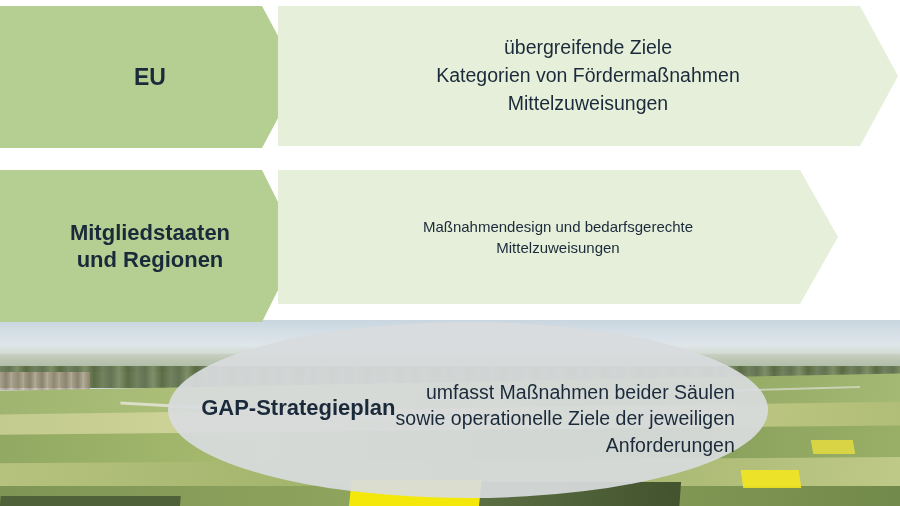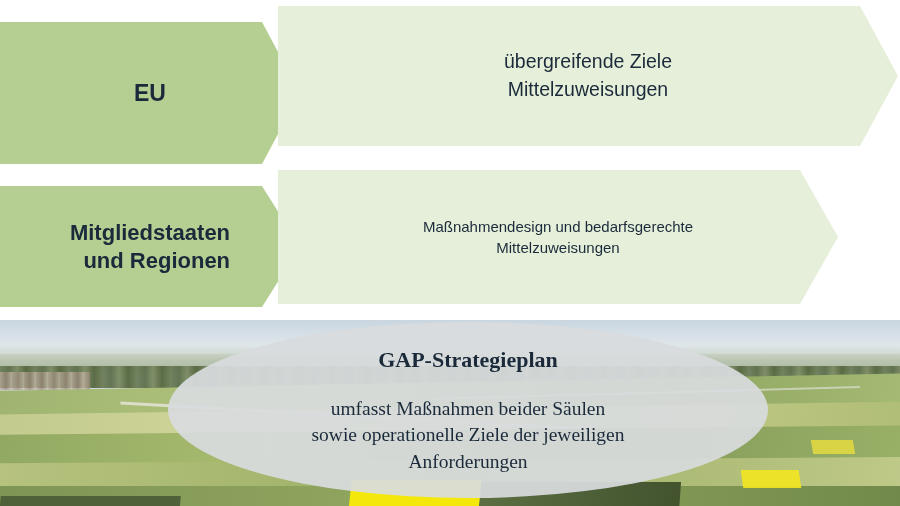--- a/index.html
+++ b/index.html
@@ -133,21 +133,20 @@
     box-sizing: border-box;
     background: #b5ce92;
     color: #1b2a3a;
     font-weight: bold;
     display: flex;
     align-items: center;
     justify-content: center;
     text-align: center;
     line-height: 1.25;
     clip-path: polygon(0 0, calc(100% - 38px) 0, 100% 50%, calc(100% - 38px) 100%, 0 100%);
-    margin-top: 16px;
   }
   .chev-body {
     box-sizing: border-box;
     background: #e5efd9;
     color: #1b2a3a;
     display: flex;
     align-items: center;
     justify-content: center;
     text-align: center;
     line-height: 1.42;
@@ -159,45 +158,44 @@
   #row-eu .chev-label {
     width: 300px; height: 142px; font-size: 23px;
   }
   #row-eu .chev-body {
     width: 620px; height: 140px; font-size: 19.5px; margin-left: -22px;
   }
 
   
   #row-ms { top: 170px; }
   #row-ms .chev-label {
-    width: 300px; height: 121px; font-size: 22px; text-align: right;
+    width: 300px; height: 152px; font-size: 22px;
   }
   #row-ms .chev-body {
     width: 560px; height: 134px; font-size: 15px; margin-left: -22px;
   }
 
   .multiline span { display: block; }
 
   
   .ellipse {
     position: absolute;
     left: 168px;
     top: 322px;
     width: 600px;
     height: 176px;
     border-radius: 50%;
     background: rgba(216, 219, 222, 0.93);
     display: flex;
-    flex-direction: column;
+    flex-direction: row;
     align-items: center;
     justify-content: center;
-    text-align: center;
+    text-align: right;
     color: #1b2a3a;
     line-height: 1.36;
-    font-family: Liberation Serif, serif;
   }
   .ellipse .title {
     font-size: 22px;
     font-weight: bold;
     margin-bottom: 4px;
   }
   .ellipse .body {
     font-size: 19.5px;
     margin-top: 17px;
   }
@@ -228,20 +226,21 @@
     <div class="yellow-a"></div>
   </div>
 
   <div class="chevron-row" id="row-eu">
     <div class="chev-label">
       <span>EU</span>
     </div>
     <div class="chev-body multiline">
       <div>
         <span>übergreifende Ziele</span>
+        <span>Kategorien von Fördermaßnahmen</span>
         <span>Mittelzuweisungen</span>
       </div>
     </div>
   </div>
 
   <div class="chevron-row" id="row-ms">
     <div class="chev-label multiline">
       <div>
         <span>Mitgliedstaaten</span>
         <span>und Regionen</span>

